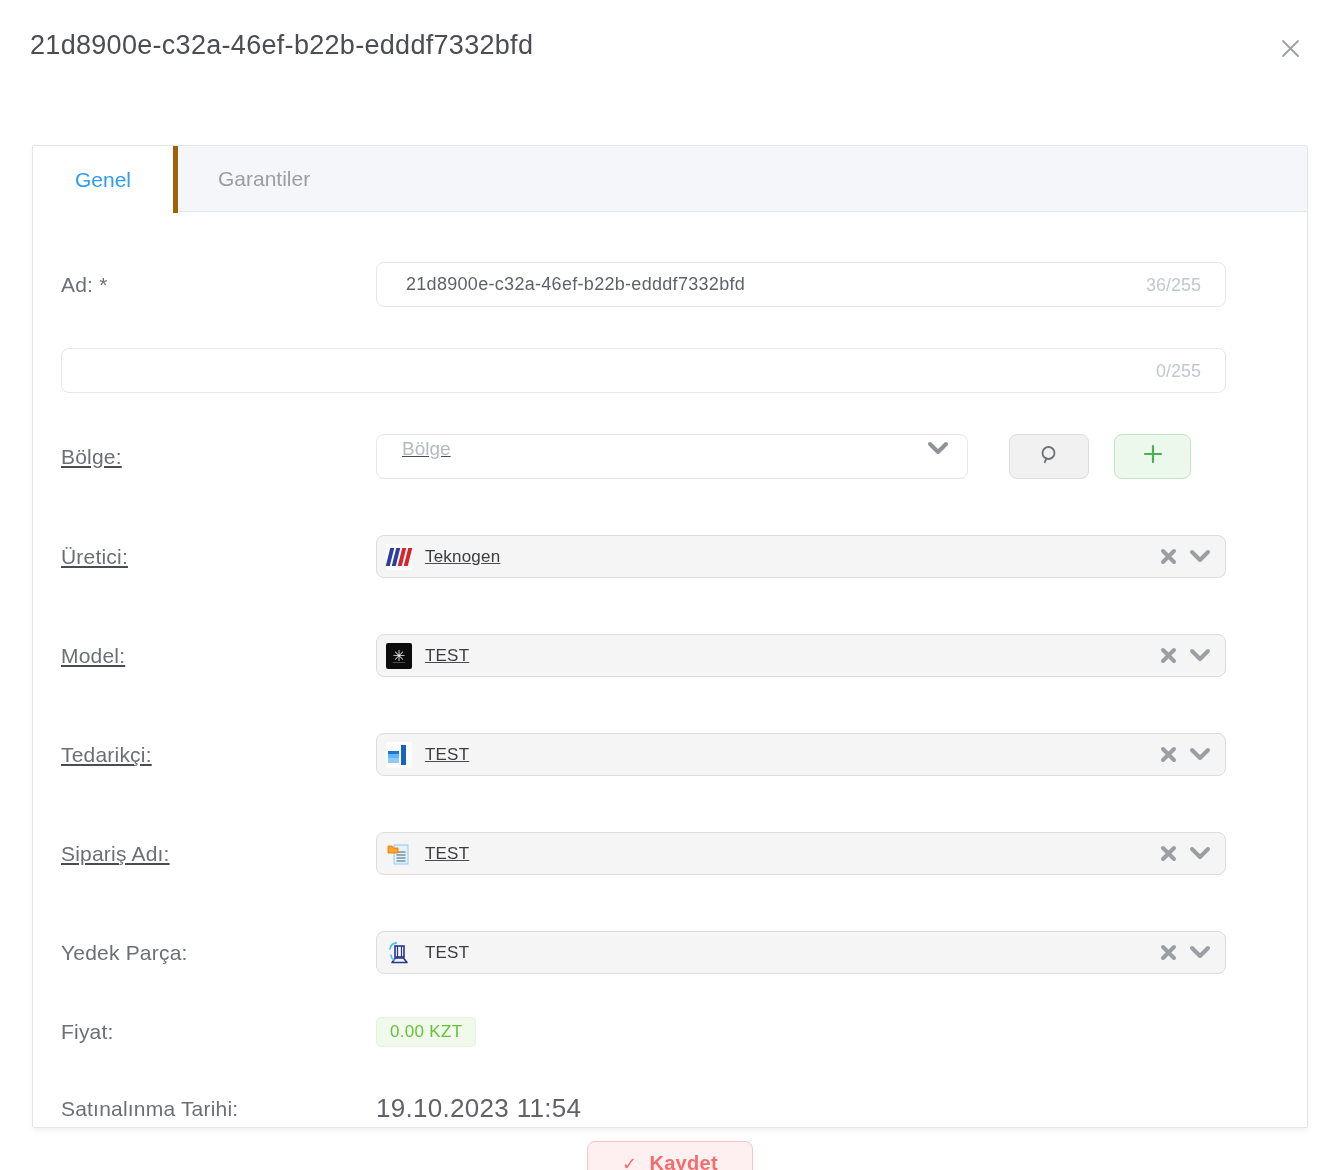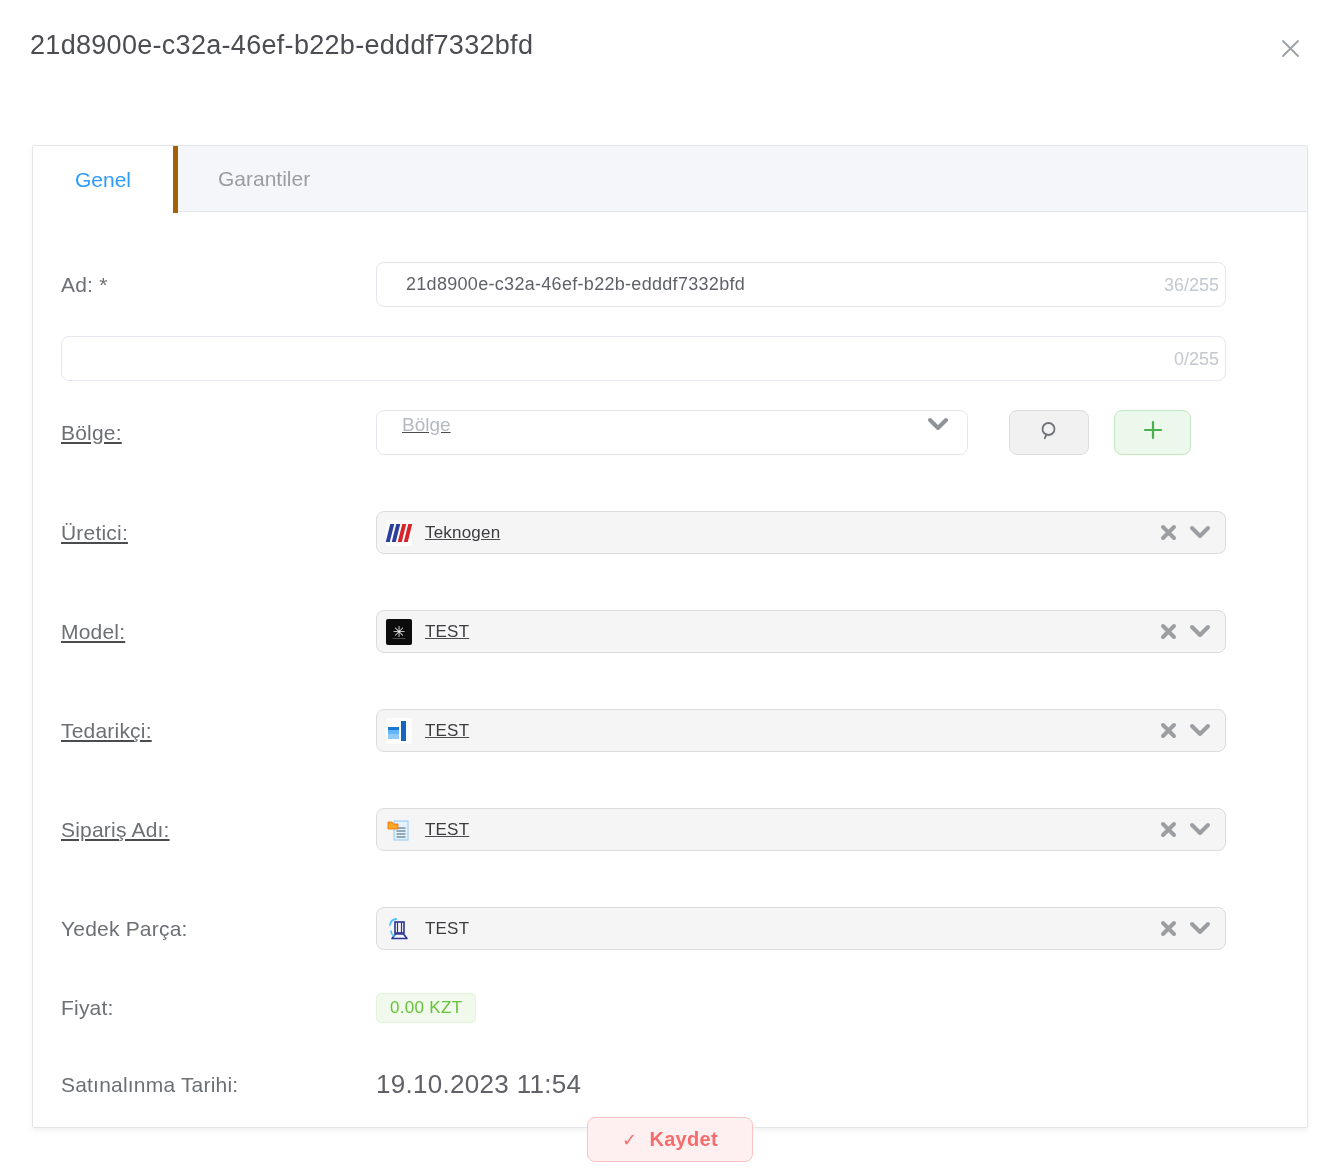--- a/index.html
+++ b/index.html
@@ -27,21 +27,21 @@
   
   .content { padding: 50px 0 0 0; }
   .form-row { display: flex; align-items: center; padding: 0 81px 0 28px; }
   .form-label { width: 315px; flex-shrink: 0; font-size: 21px; color: #6c6f74; letter-spacing: .2px; }
   .form-control { flex: 1; position: relative; display: flex; align-items: center; }
 
   .text-input-wrap { position: relative; width: 100%; }
   .text-input { width: 100%; height: 45px; border: 1px solid #e4e7ed; border-radius: 8px;
     padding: 0 95px 0 29px; font-size: 18px; color: #5f6368; letter-spacing: .3px; outline: none;
     font-family: "Liberation Sans", sans-serif; background: #fff; }
-  .char-counter { position: absolute; right: 7px; top: 50%; transform: translateY(-50%);
+  .char-counter { position: absolute; right: 25px; top: 50%; transform: translateY(-50%);
     font-size: 18px; color: #c3c7cf; }
 
   
   .select-plain { width: 592px; height: 45px; border: 1px solid #e4e7ed; border-radius: 8px;
     background: #fff; display: flex; align-items: center; padding: 0 18px 16px 25px; cursor: pointer; }
   .select-placeholder { font-size: 19px; color: #b4b9c2; flex: 1; }
   .icon-btn { height: 45px; border-radius: 8px; display: flex; align-items: center; justify-content: center; cursor: pointer; }
   .search-btn { width: 80px; margin-left: 41px; background: #f1f1f2; border: 1px solid #dcdde0; }
   .add-btn { width: 77px; margin-left: 25px; background: #edf8ec; border: 1px solid #c2e5c1;
     color: #4caf50; font-size: 26px; font-weight: 400; }
@@ -67,21 +67,21 @@
   
   .price-badge { display: inline-block; background: #f0f9eb; border: 1px solid #e1f3d8; color: #67c23a;
     border-radius: 5px; padding: 4px 13px; font-size: 17px; letter-spacing: .3px; }
   .date-text { font-size: 26px; color: #606268; letter-spacing: .3px; }
   .footer-row { display: flex; justify-content: center; }
   .save-btn { display: flex; align-items: center; gap: 12px; background: #fef0f0; border: 1px solid #fbc4c4;
     color: #f56c6c; border-radius: 8px; height: 45px; padding: 0 34px; font-size: 20px; font-weight: 700;
     cursor: pointer; font-family: "Liberation Sans", sans-serif; letter-spacing: .3px; }
   .save-check { font-weight: 400; font-size: 18px; }
 
-  .mb-ad { margin-bottom: 29px; }
+  .mb-ad { margin-bottom: 41px; }
   .mb-std { margin-bottom: 56px; text-decoration: underline; }
   .mb-yedek { margin-bottom: 43px; }
   .mb-price { margin-bottom: 46px; }
   .mb-date { margin-bottom: 17px; }
 </style>
 </head>
 <body>
 
 <div class="modal-header">
   <div class="modal-title">21d8900e-c32a-46ef-b22b-edddf7332bfd</div>

